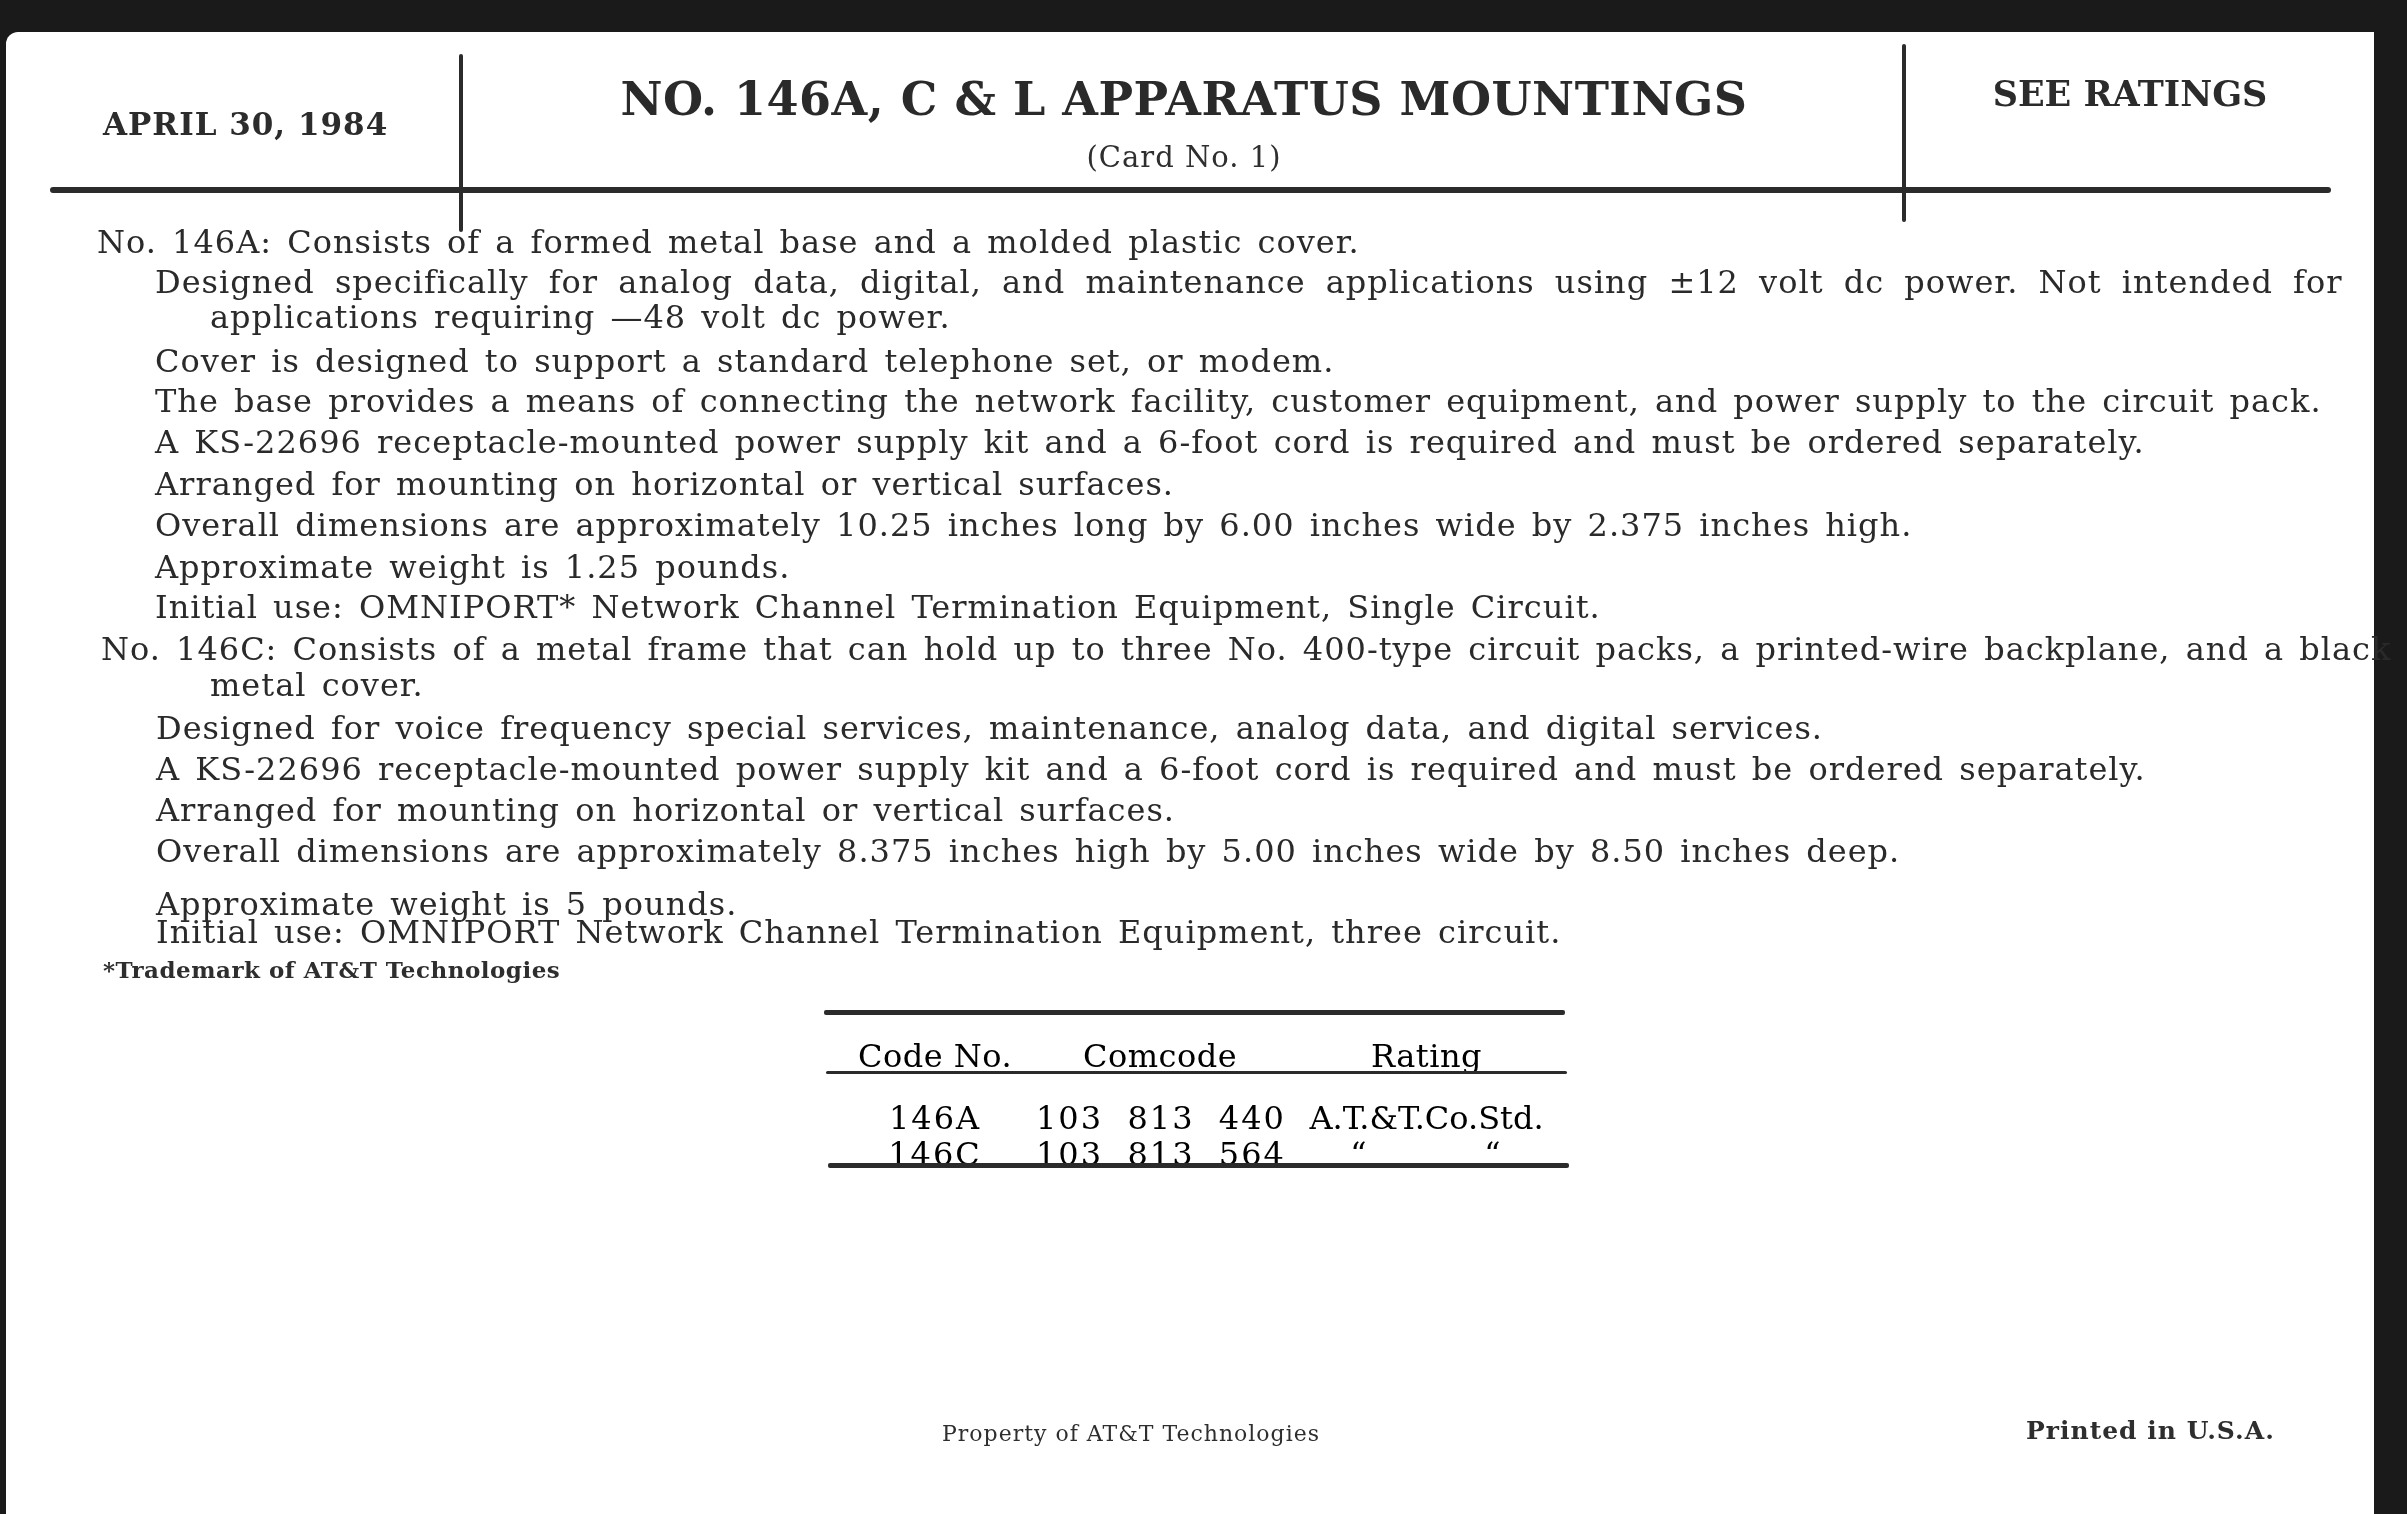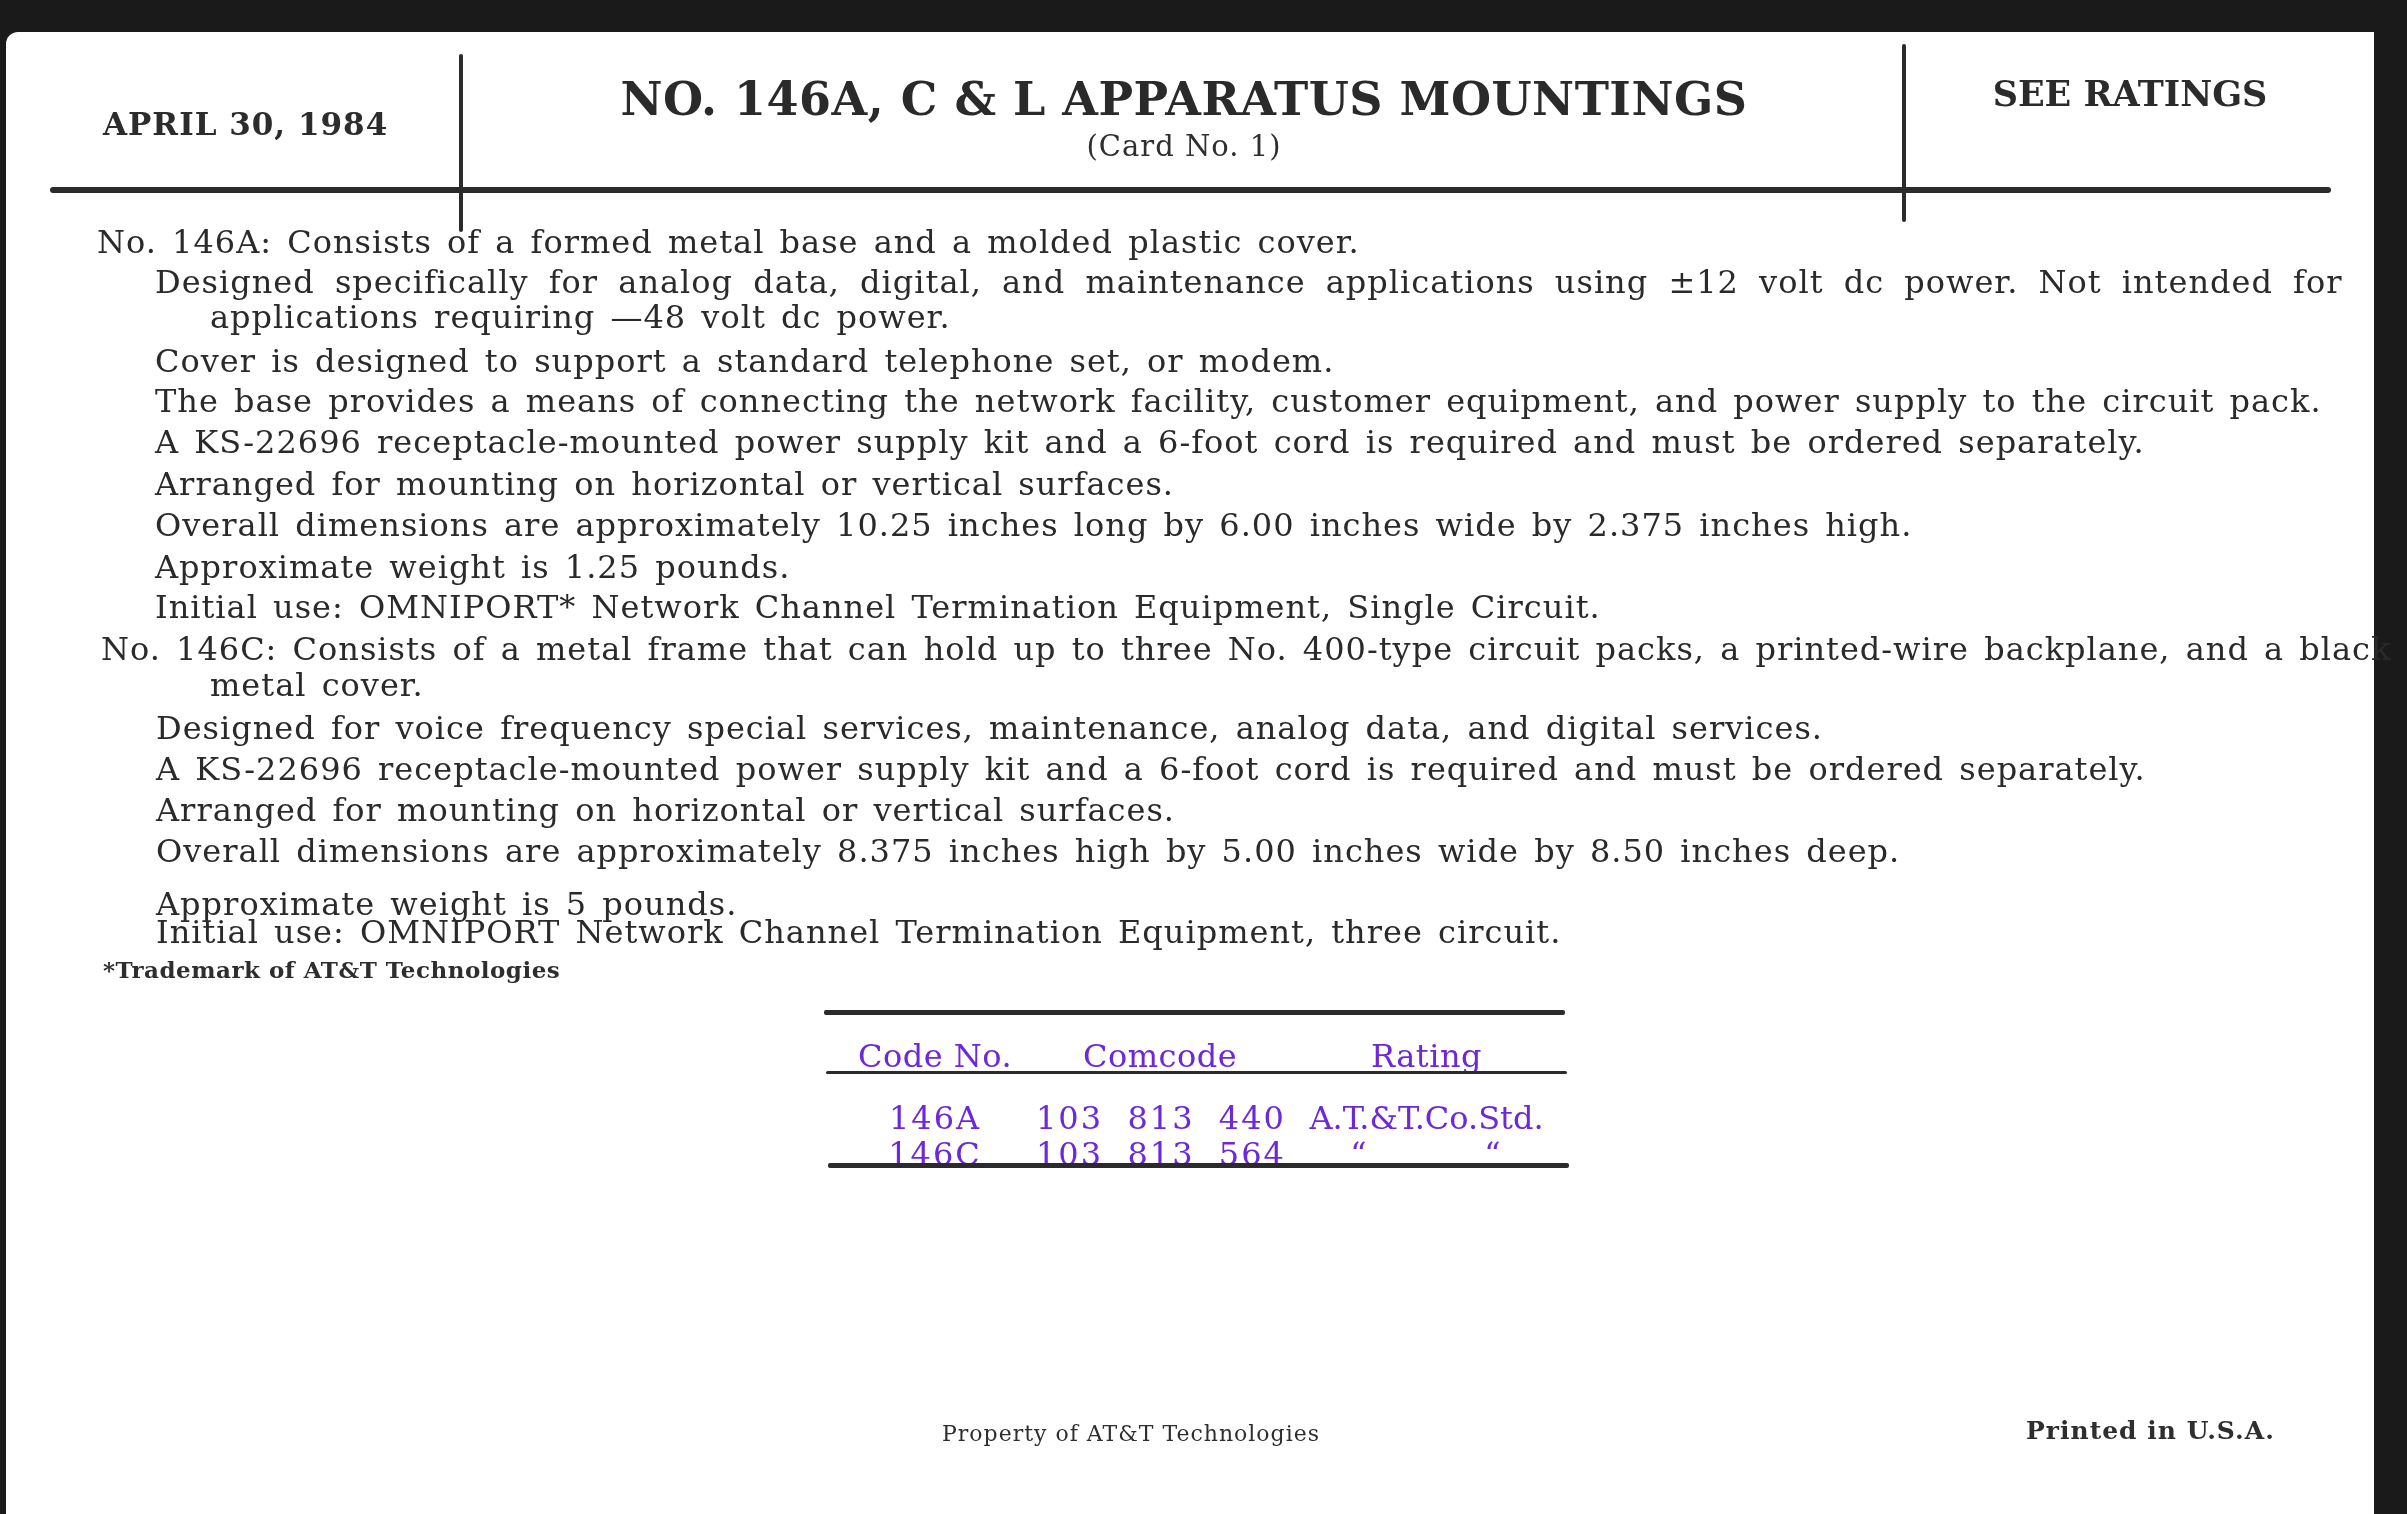--- a/index.html
+++ b/index.html
@@ -34,21 +34,21 @@
       width: 4px; background: #2b2b2b; border-radius: 2px;
     }
     .vdiv.one { left: 453px; top: 22px; height: 178px; }
     .vdiv.two { left: 1896px; top: 12px; height: 178px; }
     .hdr-title {
       left: 465px; top: 40px; width: 1426px; text-align: center;
       font-size: 46px; font-weight: bold; letter-spacing: 0.5px;
       color: #2a2a2a; white-space: nowrap;
     }
     .hdr-subtitle {
-      left: 465px; top: 97px; width: 1426px; text-align: center;
+      left: 465px; top: 108px; width: 1426px; text-align: center;
       font-size: 29px; letter-spacing: 1px; color: #2f2f2f;
       white-space: nowrap;
     }
     .hdr-ratings {
       left: 1906px; top: 43px; width: 436px; text-align: center;
       font-size: 35px; font-weight: bold; line-height: 37px;
       color: #2b2b2b;
     }
     .hrule {
       left: 44px; top: 155px; width: 2281px; height: 6px;
@@ -71,21 +71,21 @@
 
     
     .tbl-rule {
       position: absolute; height: 5px; background: #2b2b2b; border-radius: 2px;
     }
     .tbl-rule.top { left: 818px; top: 978px; width: 741px; }
     .tbl-rule.mid { left: 820px; top: 1039px; width: 741px; height: 3px; }
     .tbl-rule.bot { left: 822px; top: 1131px; width: 741px; }
     .tbl-cell {
       position: absolute; font-size: 32px; white-space: nowrap;
-      text-align: center; color: #6d28d9;
+      text-align: center; color: #000000;
     }
     .c-code { left: 830px; width: 198px; }
     .c-comcode { left: 1030px; width: 248px; }
     .c-rating { left: 1277px; width: 287px; }
     .hdr-row { top: 1005px; letter-spacing: 0.5px; }
     .row1 { top: 1067px; letter-spacing: 2px; }
     .row2 { top: 1103px; letter-spacing: 2px; }
     .ditto { display: inline-block; width: 134px; text-align: center; }
 
     

